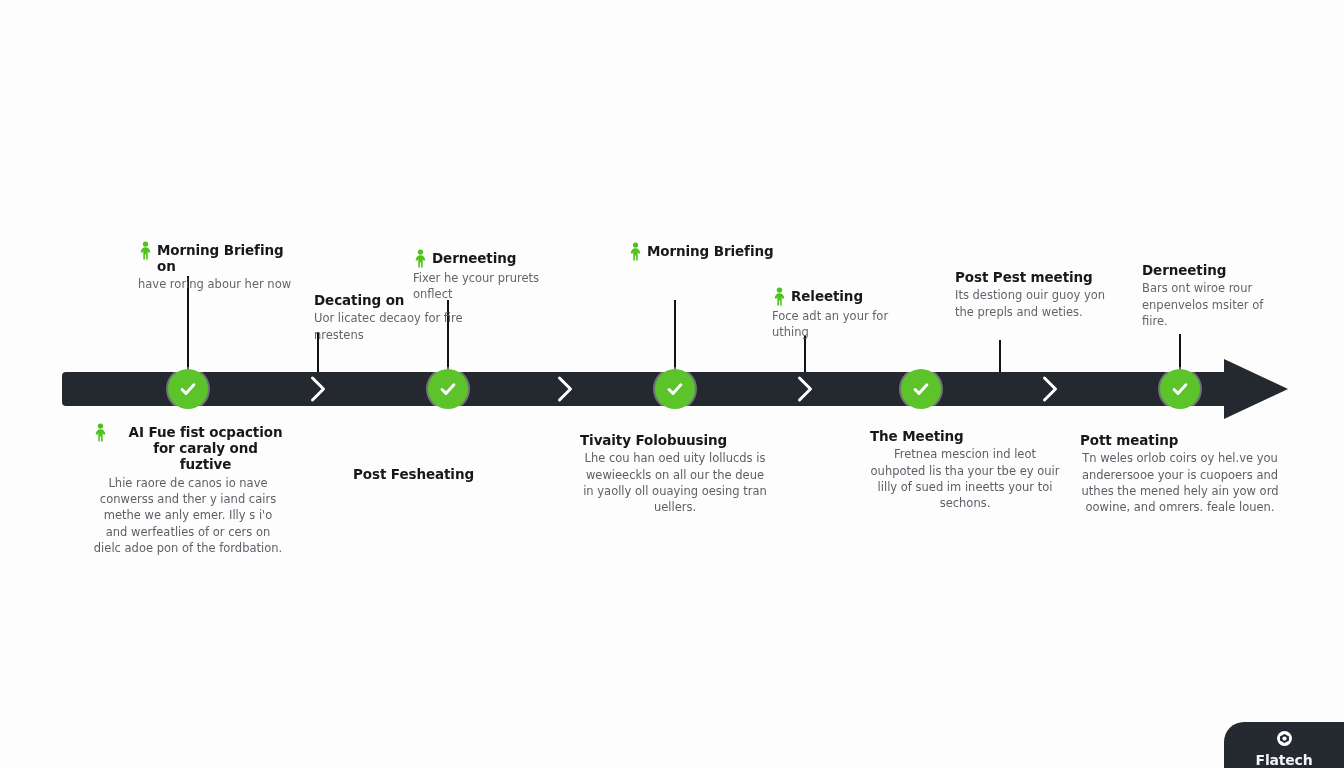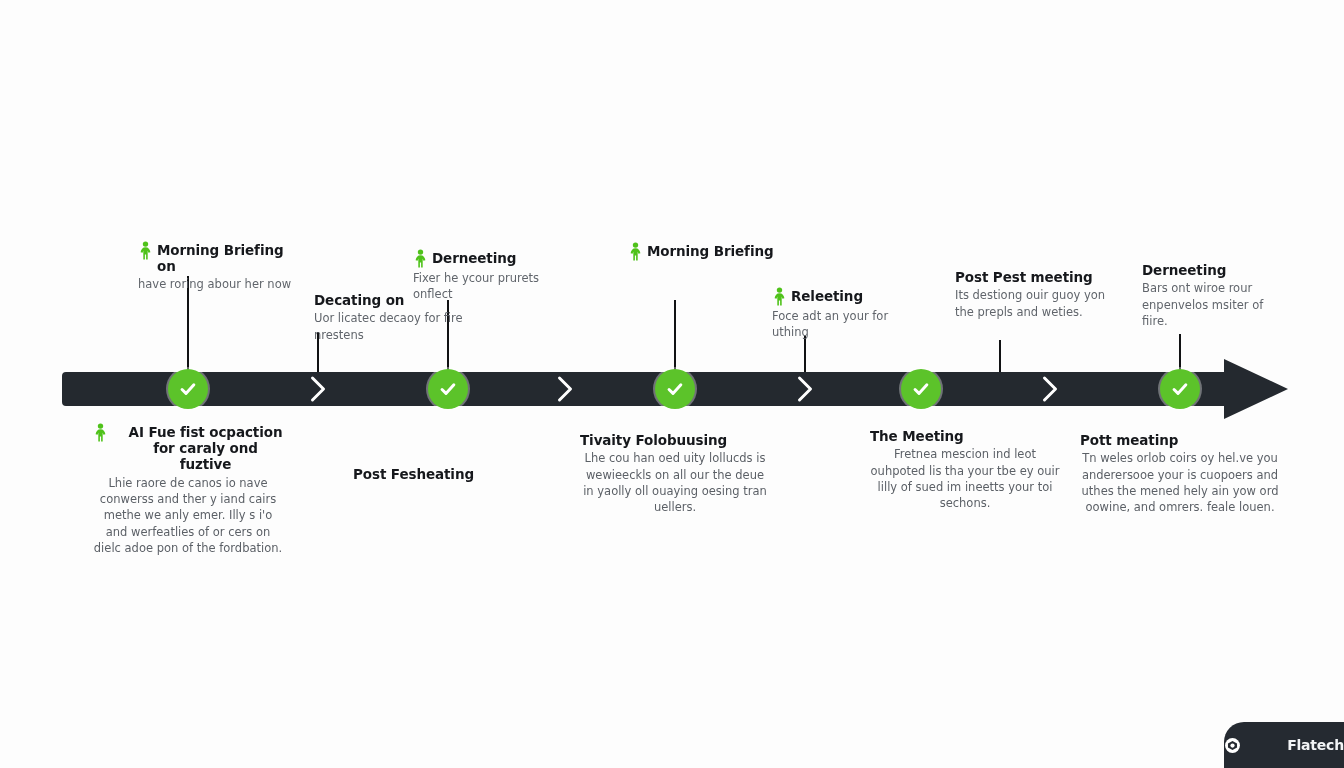--- a/index.html
+++ b/index.html
@@ -59,21 +59,21 @@
 
   
   .soft{opacity:.92;}
 
   
   .watermark{
     position:absolute;right:0;bottom:0;
     width:120px;height:46px;
     background:#252a31;
     border-top-left-radius:20px;
-    display:flex;align-items:center;justify-content:space-between;gap:5px;
+    display:flex;align-items:center;justify-content:flex-end;gap:5px;flex-direction:column;
   }
   .watermark .wm-icon svg{display:block;}
   .watermark .wm-text{
     color:#f2f4f6;font-size:14px;font-weight:bold;letter-spacing:-.2px;
   }
 </style>
 </head>
 <body>
 
 <div id="canvas">

